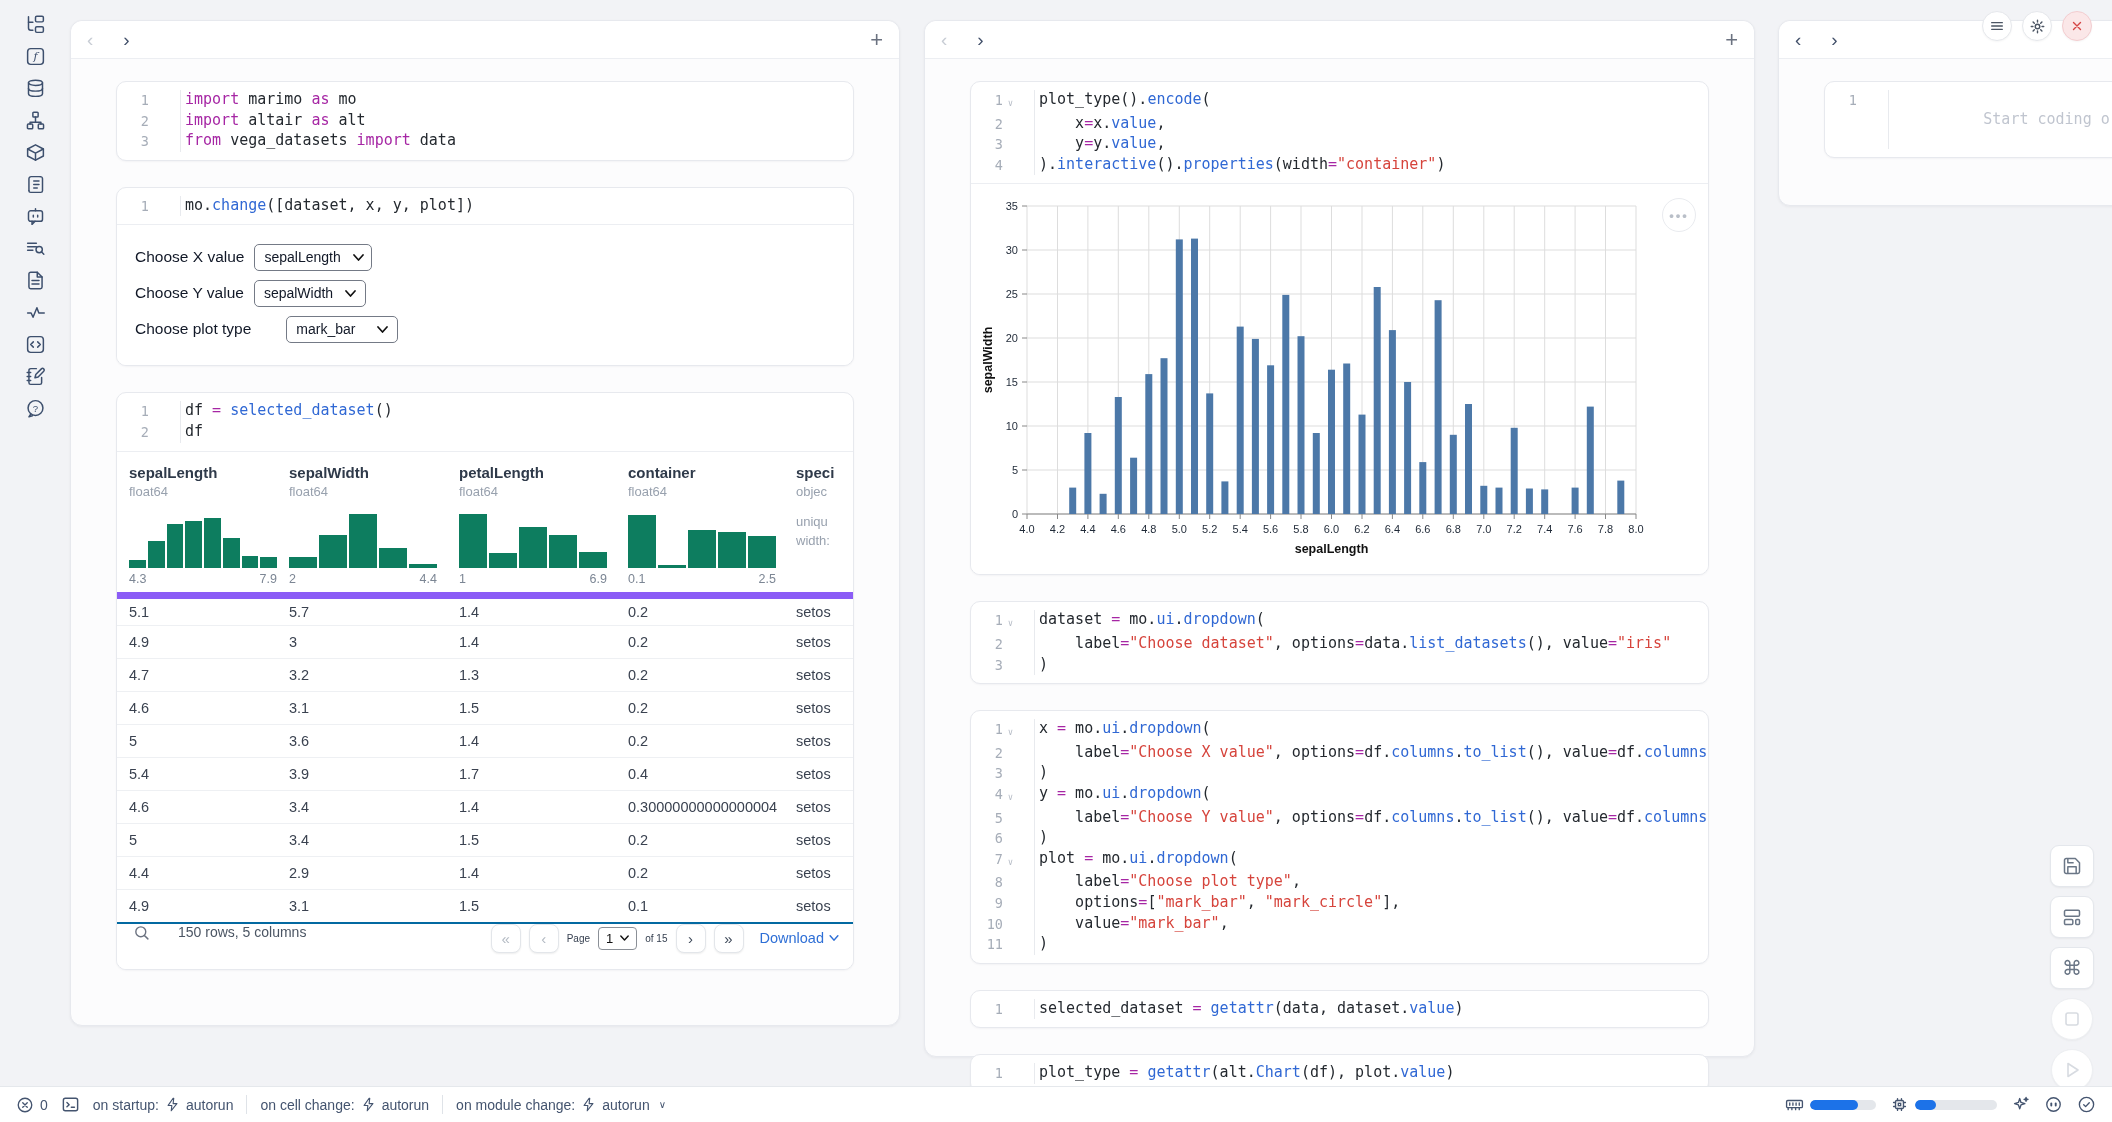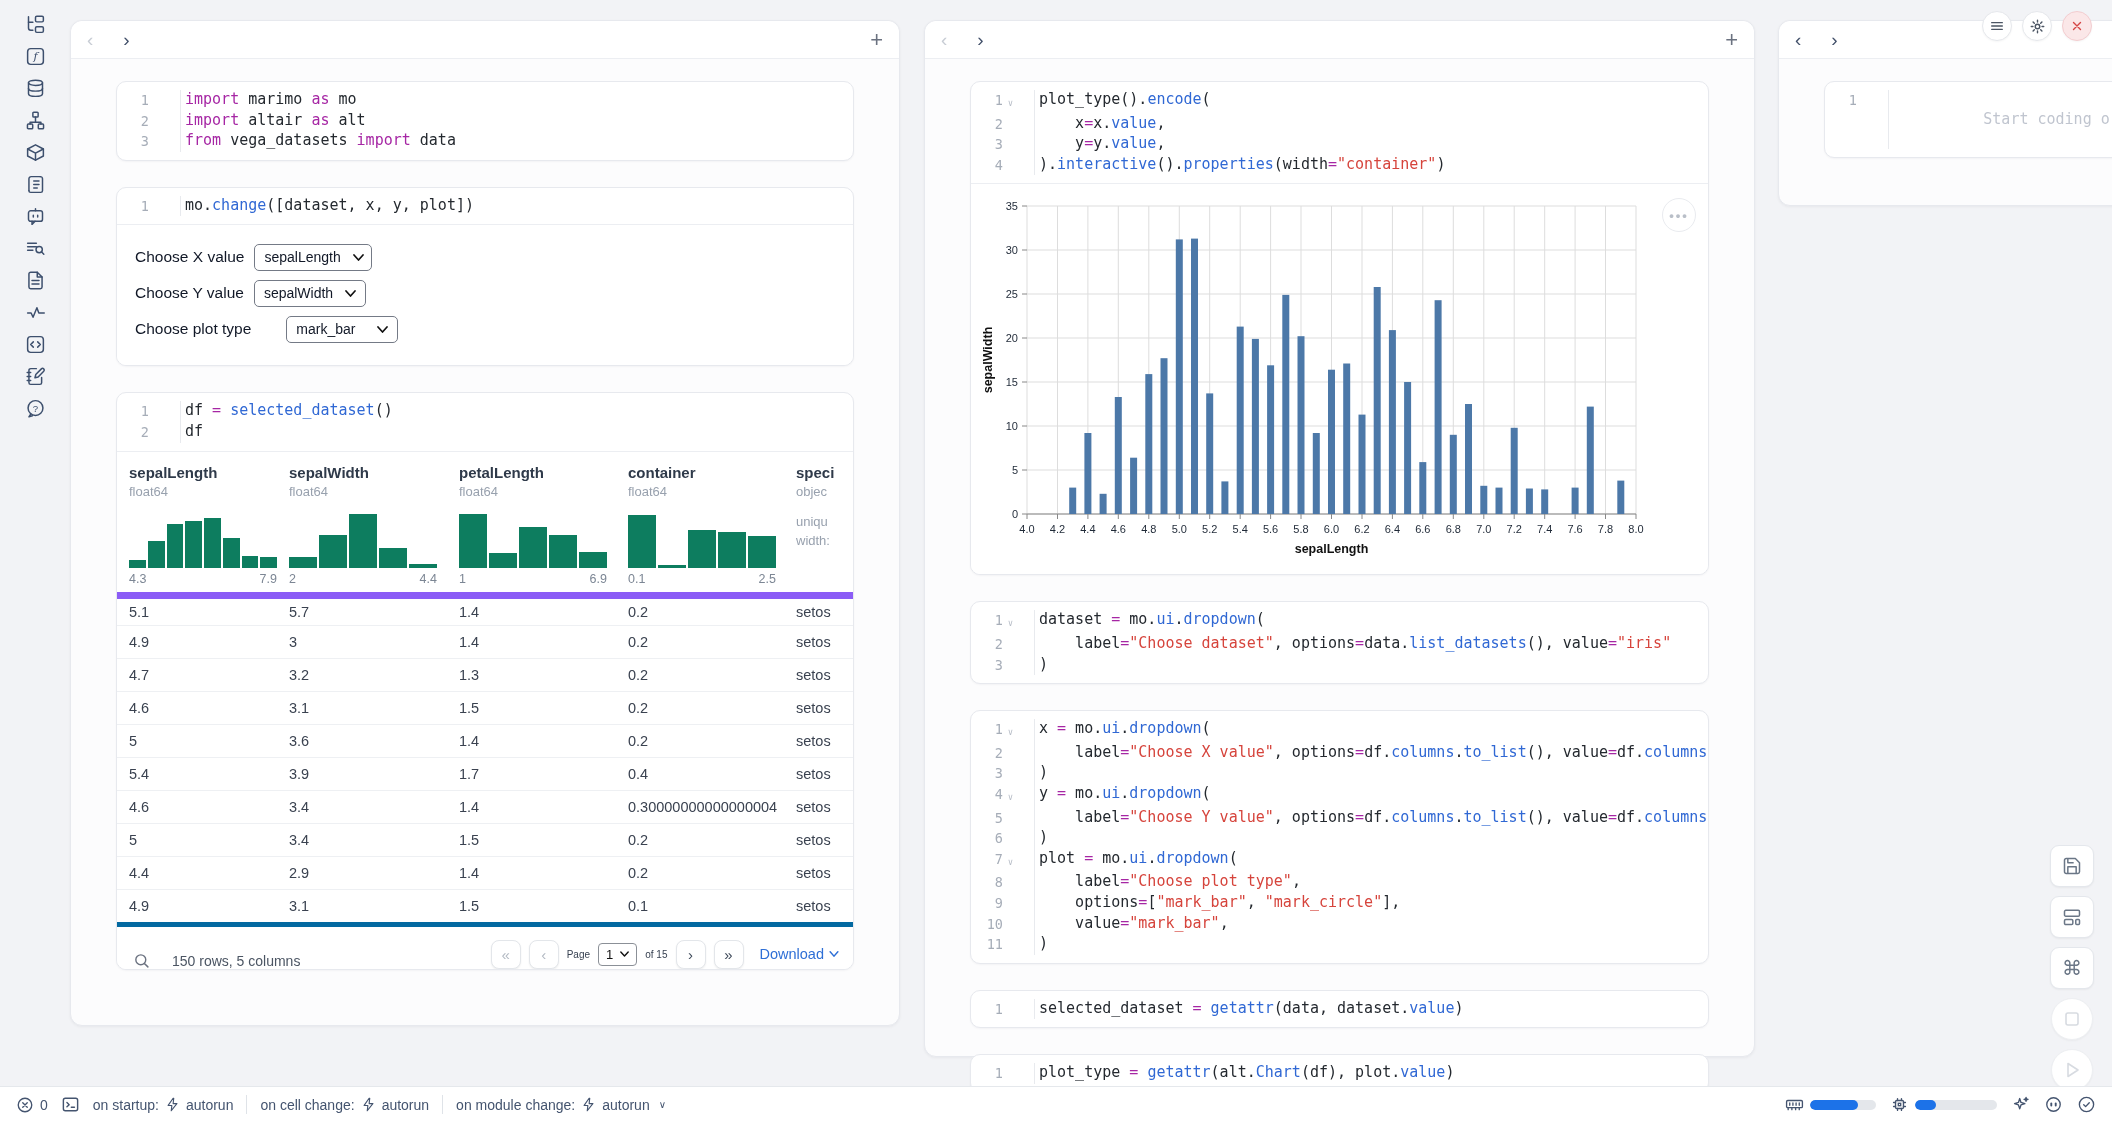--- a/index.html
+++ b/index.html
@@ -82,22 +82,22 @@
   .th-type { font-size:13px; color:#98a1ae; margin-top:3px; }
   .hist { height:60px; width:148px; margin-top:9px; display:flex; align-items:flex-end; gap:2px; }
   .hist i { flex:1; background:#0d7d5f; display:block; }
   .minmax { width:148px; display:flex; justify-content:space-between; font-size:12.5px; color:#7c8694; margin-top:4px; }
   .th-info { font-size:13px; color:#98a1ae; margin-top:13px; line-height:19px; white-space:nowrap; }
   .t-row { height:33px; align-items:center; border-top:1px solid #eef0f3; white-space:nowrap; }
   .t-row:first-child { border-top:7px solid #8b5cf6; }
   .t-row > div { overflow:hidden; }
   
   .t-foot {
-    height:47px; border-top:5px solid #0369a1;
-    display:flex; align-items:flex-end; padding:0 14px 0 16px; gap:20px;
+    height:47px; border-top:2px solid #0369a1;
+    display:flex; align-items:flex-start; padding:0 14px 0 16px; gap:26px;
     font-size:14px; color:#4b5563;
   }
   .t-foot .summary { margin-left:2px; }
   .pager { margin-left:auto; display:flex; align-items:center; gap:8px; }
   .pag-btn {
     width:30px; height:29px; border:1px solid #e3e6ea; border-radius:8px;
     background:#fff; box-shadow:0 1px 2px rgba(0,0,0,.07);
     display:flex; align-items:center; justify-content:center;
     font-size:15px; color:#3f4a5a; cursor:pointer;
   }

